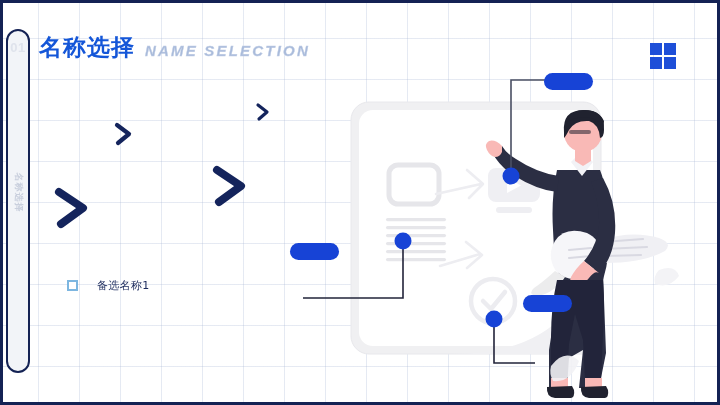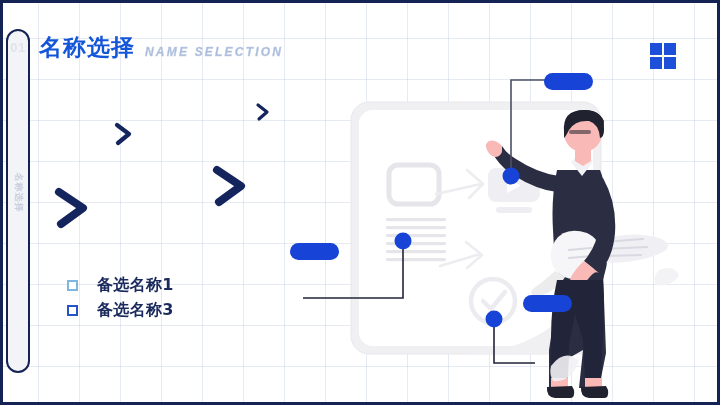--- a/index.html
+++ b/index.html
@@ -52,21 +52,21 @@
   
   .header{position:absolute;left:36px;top:33px;display:flex;align-items:flex-end;}
   .title-cn{
     font-size:23px;font-weight:900;letter-spacing:1px;
     color:#1456d8;
     line-height:1;
     font-family:"DejaVu Sans","Liberation Sans",sans-serif;
   }
   .title-en{
     margin-left:10px;margin-bottom:1px;
-    font-size:12px;font-weight:700;font-style:italic;letter-spacing:2.2px;
+    font-size:15px;font-weight:700;font-style:italic;letter-spacing:2.2px;
     color:#a9bbdb;
     line-height:1;
     -webkit-text-stroke:0.4px #c2cfe6;
   }
   
   .grid-icon{
     position:absolute;right:41px;top:40px;
     width:26px;height:26px;
     display:grid;grid-template-columns:1fr 1fr;grid-template-rows:1fr 1fr;
     gap:2.5px;
@@ -83,21 +83,21 @@
   .opt{display:flex;align-items:center;height:21px;margin-bottom:4px;}
   .cbox{
     width:11px;height:11px;box-sizing:border-box;
     background:#ffffff;flex:0 0 auto;
   }
   .cbox.c1{border:2px solid #7db6e0;}
   .cbox.c2{border:2px solid #152356;}
   .cbox.c3{border:2px solid #2753c8;}
   .opt-label{
     margin-left:19px;
-    font-size:16px;font-weight:700;letter-spacing:.3px;
+    font-size:11px;font-weight:400;letter-spacing:.3px;
     color:#1b2a5c;
     white-space:nowrap;
     font-family:"DejaVu Sans","Liberation Sans",sans-serif;
     text-align:center;
   }
 </style>
 </head>
 <body>
 
 <div id="slide">
@@ -245,19 +245,15 @@
     <rect x="541" y="70" width="49" height="17" rx="8.5" fill="#1743d6"></rect>
     <rect x="287" y="240" width="49" height="17" rx="8.5" fill="#1743d6"></rect>
     <rect x="520" y="292" width="49" height="17" rx="8.5" fill="#1743d6"></rect>
   </svg>
 
   <div class="options">
     <div class="opt">
       <span class="cbox c1"></span>
       <span class="opt-label">备选名称1</span>
     </div>
-    <div class="opt">
-      <span class="cbox c3"></span>
-      <span class="opt-label">备选名称3</span>
-    </div>
   </div>
 
 </div>
 
 </body></html>

